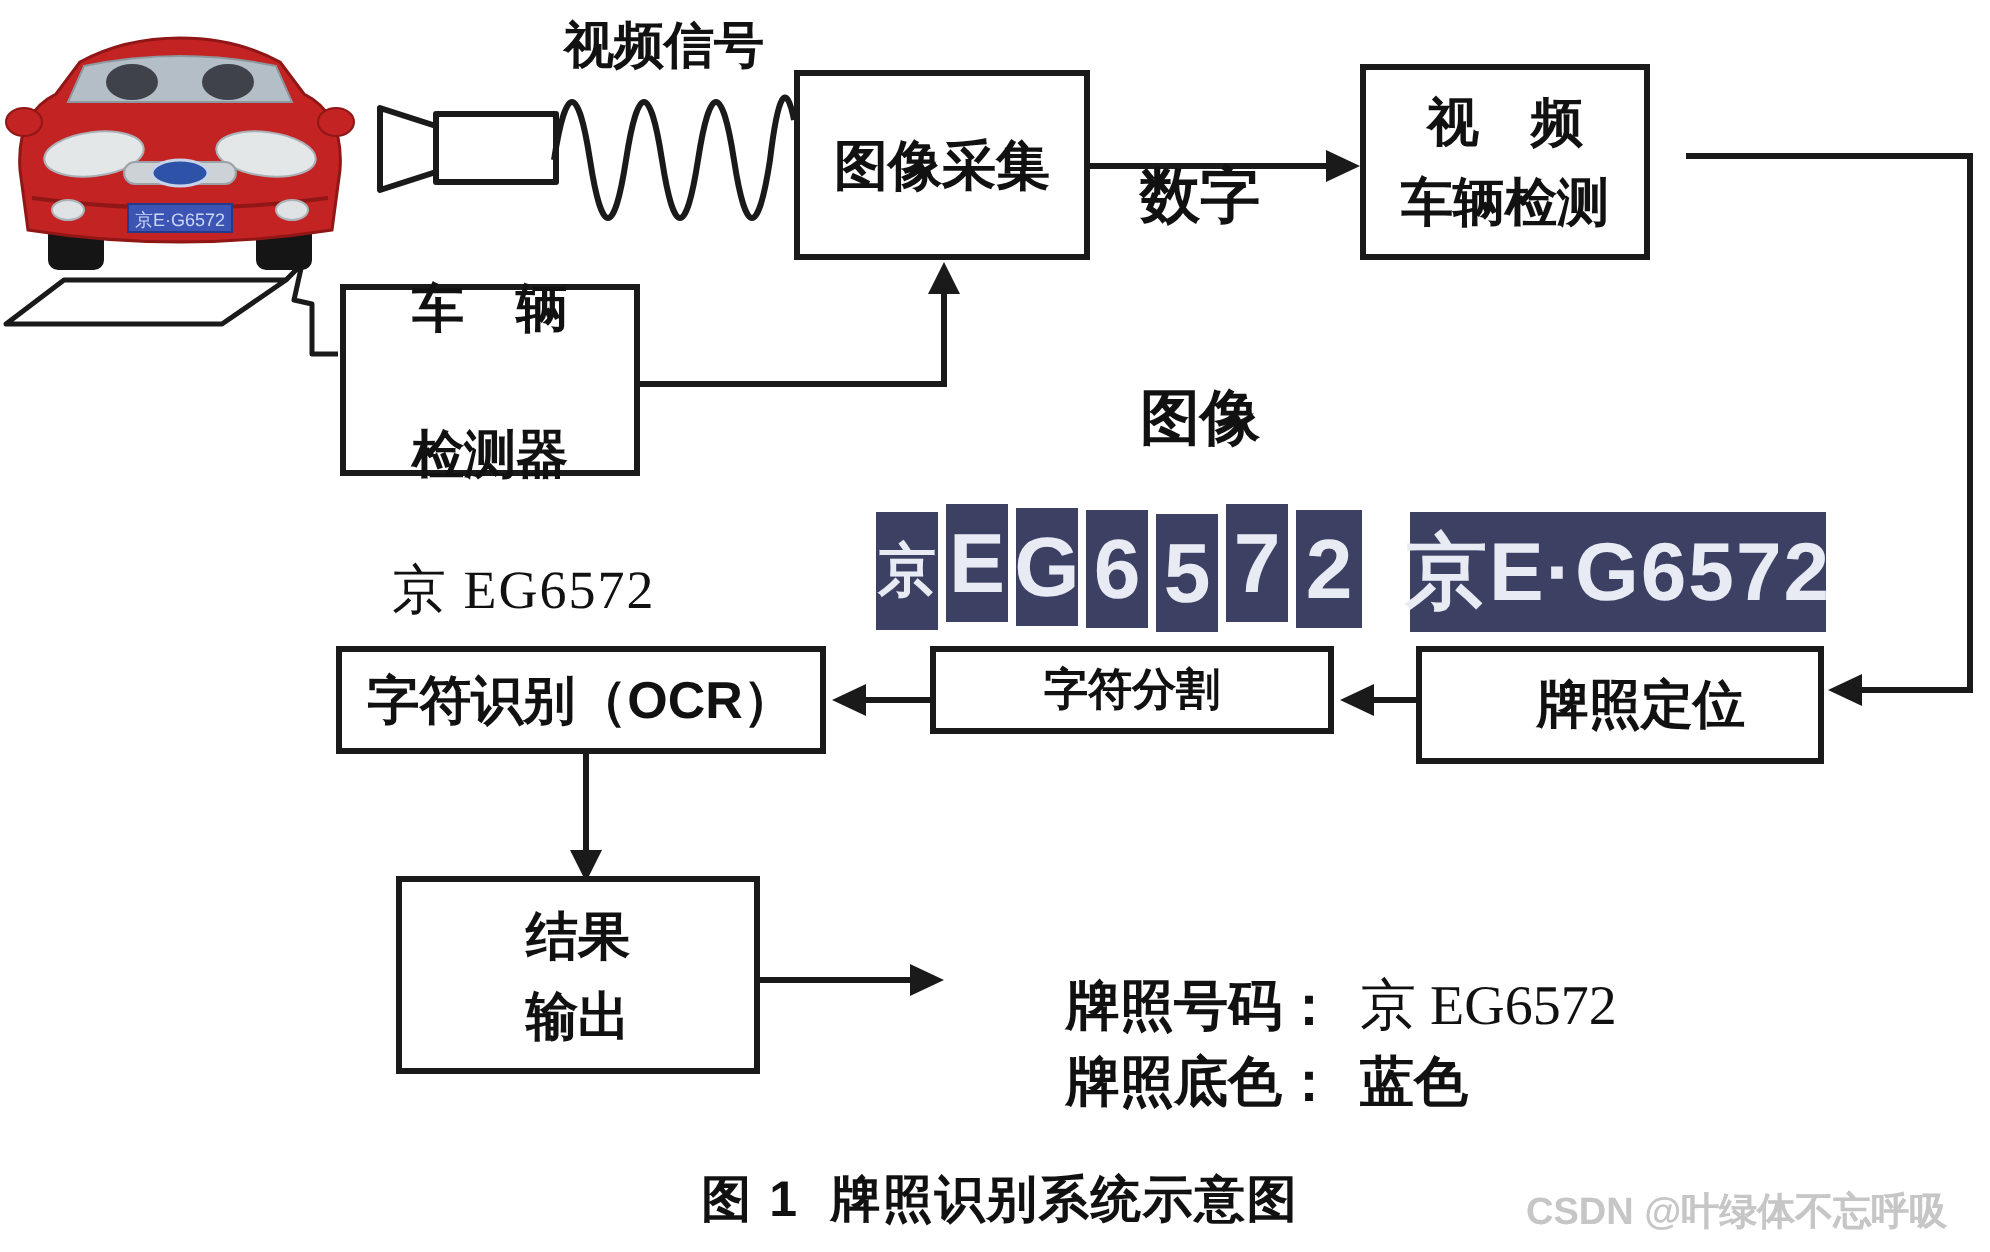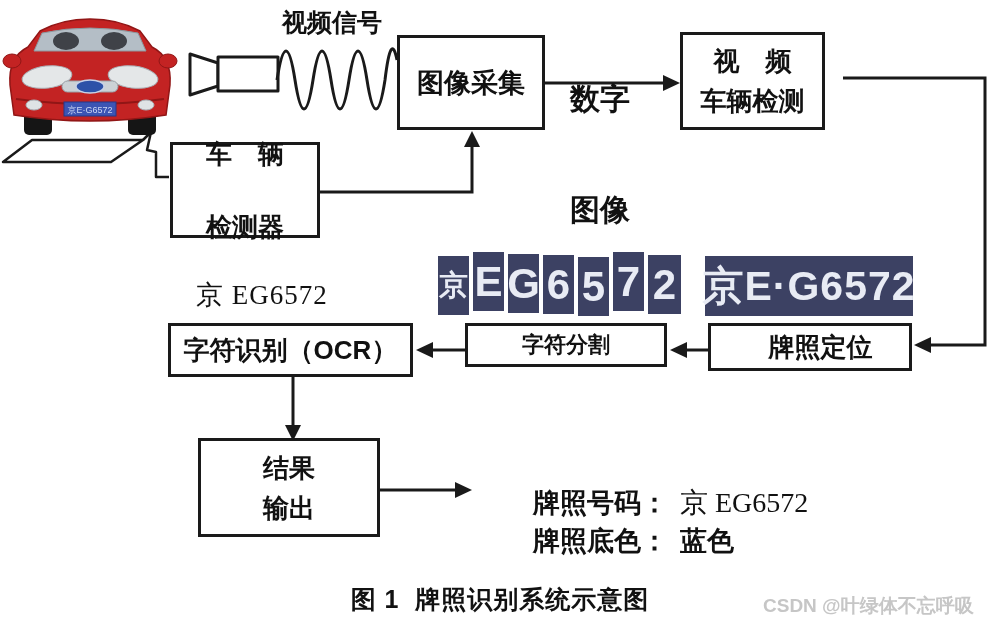--- a/index.html
+++ b/index.html
@@ -15,21 +15,21 @@
   }
   .box .ln{line-height:40px;font-size:26px;white-space:pre;}
   .lbl{position:absolute;font-weight:bold;color:#111;white-space:pre;}
   .serif{font-family:"Liberation Serif",serif;font-weight:normal;}
   
   #box-image-capture{left:397px;top:35px;width:148px;height:95px;font-size:27px;}
   #box-video-detect{left:680px;top:32px;width:145px;height:98px;}
   #box-vehicle-detector{left:170px;top:142px;width:150px;height:96px;gap:33px;}
   #box-ocr{left:168px;top:323px;width:245px;height:54px;font-size:26px;}
   #box-char-segment{left:465px;top:323px;width:202px;height:44px;font-size:22px;}
-  #box-plate-locate{left:708px;top:323px;width:204px;height:48px;font-size:26px;padding-left:21px;}
+  #box-plate-locate{left:708px;top:323px;width:204px;height:59px;font-size:26px;padding-left:21px;}
   #box-result-output{left:198px;top:438px;width:182px;height:99px;text-align:center;}
   
   #lbl-video-signal{left:258px;top:6px;width:148px;text-align:center;font-size:25px;}
   #lbl-digital-image{left:570px;top:6px;width:84px;text-align:left;font-size:30px;line-height:37px;}
   #lbl-ocr-result{left:196px;top:277px;font-size:27px;font-family:"Liberation Serif",serif;font-weight:normal;letter-spacing:1px;}
   
   #segmented-plate{position:absolute;left:438px;top:252px;display:flex;gap:4px;}
   .tile{
     width:31px;height:59px;background:#3c4163;color:#e8ebf4;
     display:flex;align-items:center;justify-content:center;

